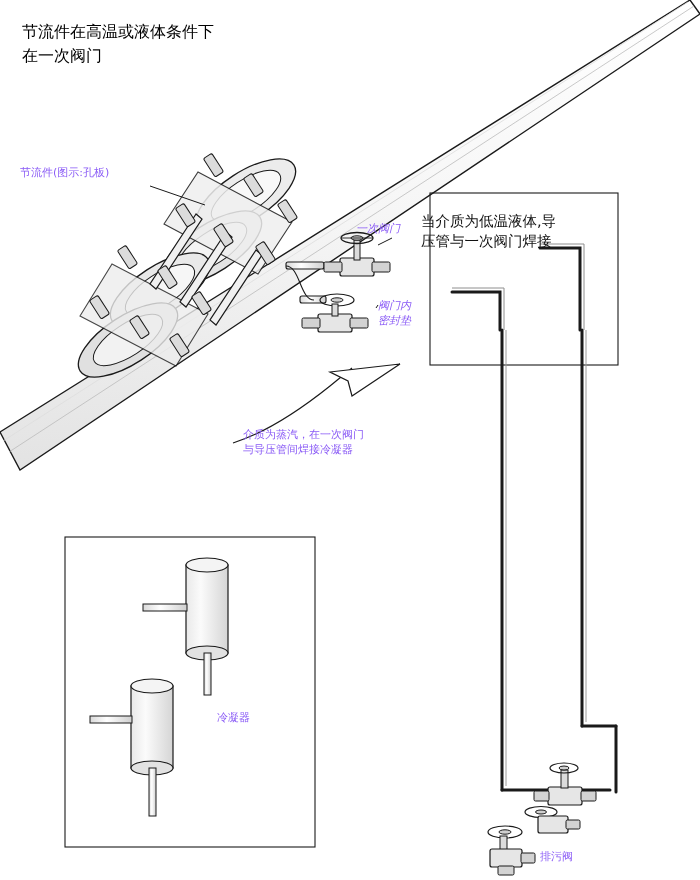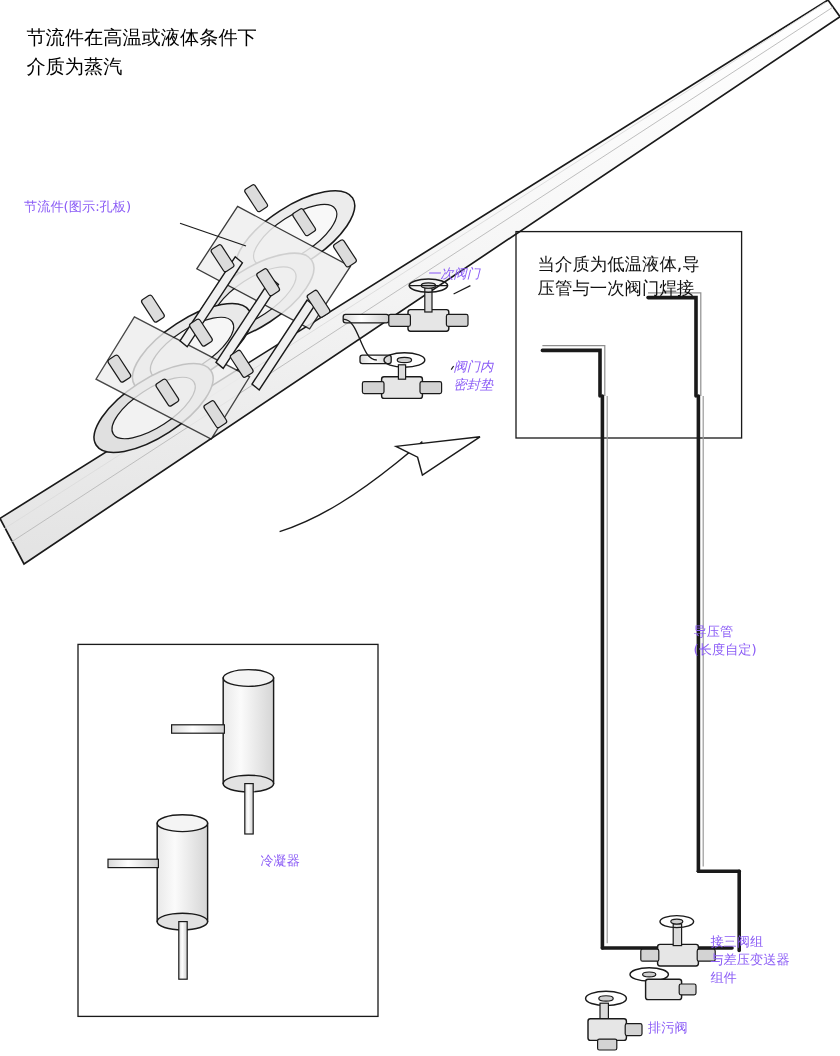--- a/index.html
+++ b/index.html
@@ -218,37 +218,34 @@
     </g>
 
     <g stroke="#1a1a1a" stroke-width="1" fill="none">
       <line x1="150" y1="186" x2="205" y2="205"></line>
       <line x1="378" y1="245" x2="392" y2="238"></line>
       <line x1="376" y1="308" x2="378" y2="305"></line>
     </g>
 
   </svg>
 
-  <div class="title" style="left:22px;top:20px;"><span>节流件在高温或液体条件下</span><br><span>介质为蒸汽</span></div>
+  <div class="title" style="left:22px;top:20px;"><span>节流件在高温或液体条件下</span><br><span>在一次阀门</span></div>
 
   <div class="lbl" style="left:20px;top:166px;">节流件(图示:孔板)</div>
 
   <div class="lbl" style="left:356px;top:222px;font-style:italic;">一次阀门</div>
 
   <div class="lbl" style="left:378px;top:299px;font-style:italic;">阀门内
 密封垫</div>
 
-  <div class="boxed" style="left:448px;top:211px;width:180px;">当介质为低温液体,导
+  <div class="boxed" style="left:421px;top:211px;width:180px;">当介质为低温液体,导
 压管与一次阀门焊接</div>
 
+  <div class="lbl" style="left:243px;top:428px;">介质为蒸汽，在一次阀门
+与导压管间焊接冷凝器</div>
 
   <div class="lbl" style="left:217px;top:711px;">冷凝器</div>
 
-  <div class="lbl" style="left:578px;top:520px;">导压管
-(长度自定)</div>
-
-  <div class="lbl" style="left:592px;top:778px;">接三阀组
-与差压变送器
-组件</div>
+
 
   <div class="lbl" style="left:540px;top:850px;">排污阀</div>
 
 </div>
 
 </body></html>

